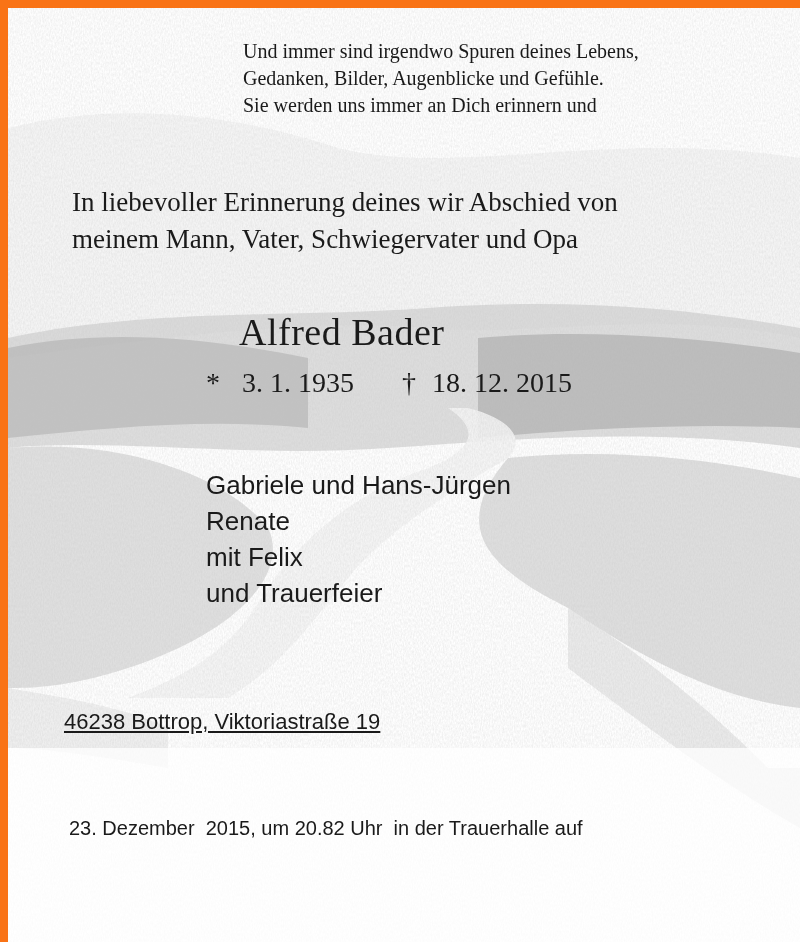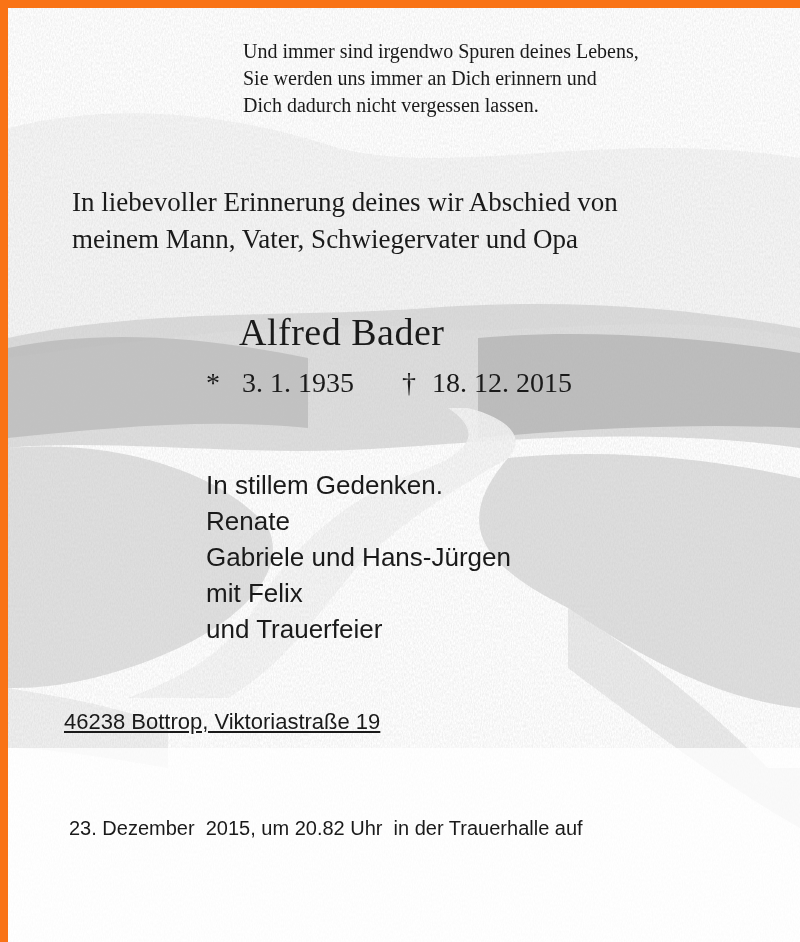--- a/index.html
+++ b/index.html
@@ -49,39 +49,38 @@
     <path d="M500,450 C600,440 700,450 792,470 L792,700 C700,690 620,640 560,600 C480,560 440,520 500,450 Z" fill="#bdbdbd" opacity="0.5"></path>
     <path d="M560,600 C640,650 700,700 760,760 L792,760 L792,820 C720,780 640,720 560,660 Z" fill="#d6d6d6" opacity="0.5"></path>
     <path d="M0,680 C60,690 120,700 160,720 L160,760 C100,750 40,740 0,740 Z" fill="#dcdcdc" opacity="0.45"></path>
     <rect x="0" y="0" width="792" height="934" filter="url(#grain)" opacity="0.35"></rect>
 
     <rect x="0" y="740" width="792" height="194" fill="#ffffff" opacity="0.75"></rect>
   </svg>
 
   <div class="abs serif poem">
     <div>Und immer sind irgendwo Spuren deines Lebens,</div>
+    <div>Gedanken, Bilder, Augenblicke und Gefühle.</div>
     <div>Sie werden uns immer an Dich erinnern und</div>
-    <div>Dich dadurch nicht vergessen lassen.</div>
   </div>
 
   <div class="abs serif intro">
     <div>In liebevoller Erinnerung deines wir Abschied von</div>
     <div>meinem Mann, Vater, Schwiegervater und Opa</div>
   </div>
 
   <div class="abs serif name">Alfred Bader</div>
 
   <div class="abs serif dates">
     <span>*</span><span class="gap1"></span><span>3. 1. 1935</span><span class="gap2"></span><span>†</span><span class="gap3"></span><span>18. 12. 2015</span>
   </div>
 
   <div class="abs sans mourners">
-    <div>In stillem Gedenken.</div>
+    <div>Gabriele und Hans-Jürgen</div>
     <div>Renate</div>
-    <div>Gabriele und Hans-Jürgen</div>
     <div>mit Felix</div>
     <div>und Trauerfeier</div>
   </div>
 
   <div class="abs sans address">46238 Bottrop, Viktoriastraße 19</div>
 
   <div class="abs sans notice">
     <div>23. Dezember  2015, um 20.82 Uhr  in der Trauerhalle auf</div>
     
     

